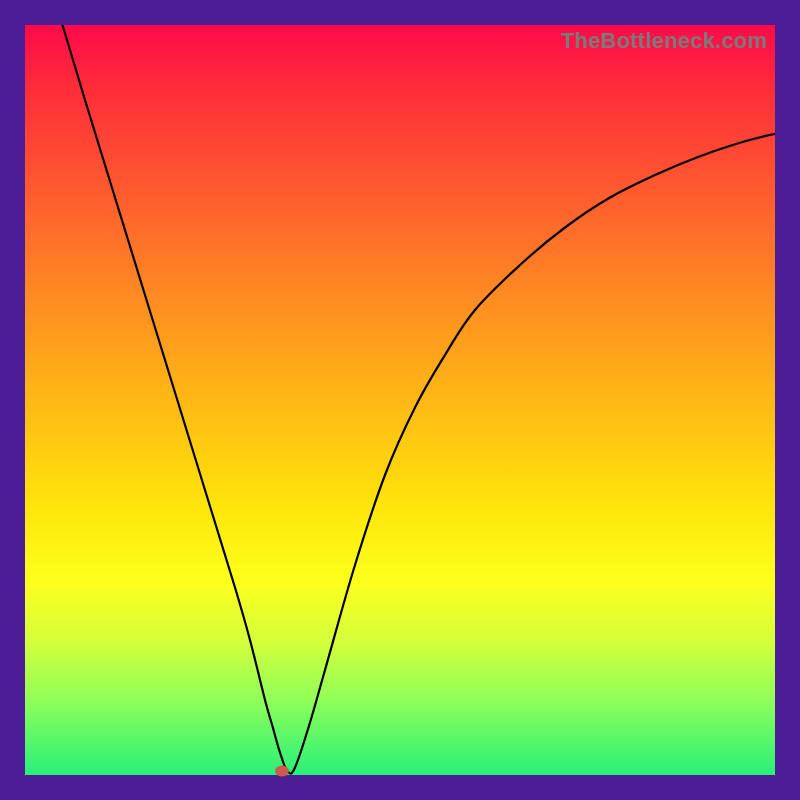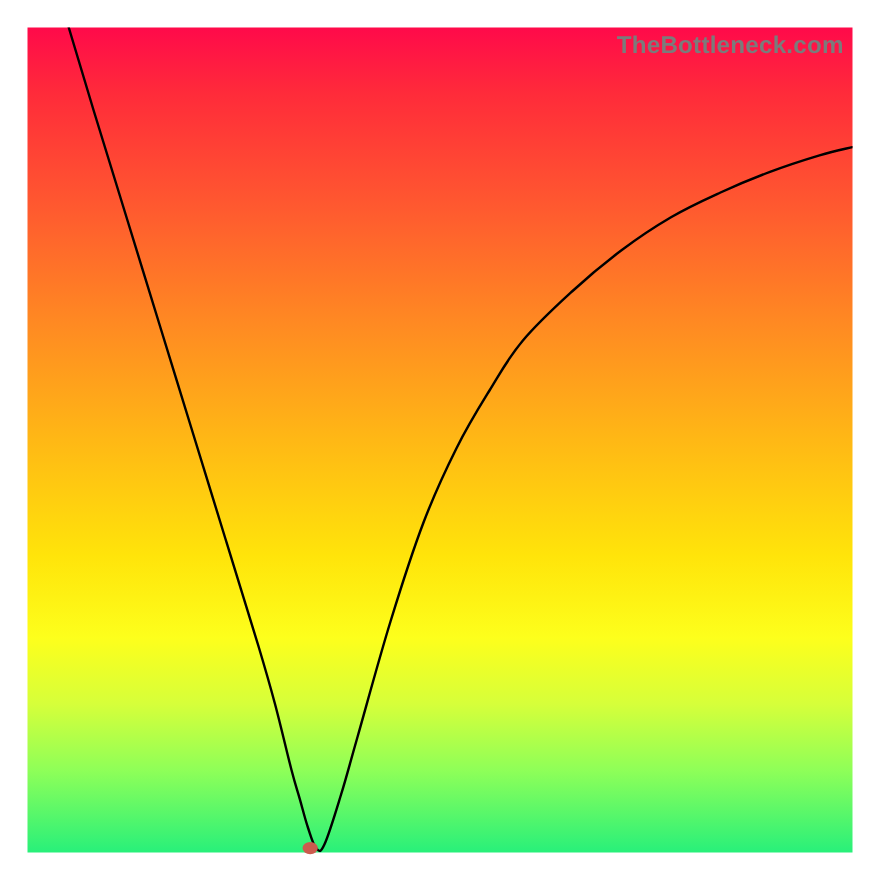--- a/index.html
+++ b/index.html
@@ -1,21 +1,21 @@
 <!DOCTYPE html>
 <html><head>
 <meta charset="utf-8">
 <style>
   * { margin: 0; padding: 0; box-sizing: border-box; }
   html, body { width: 800px; height: 800px; overflow: hidden; background: #000; }
   .frame {
     position: relative;
     width: 800px;
     height: 800px;
-    background: #ffffff;
+    background: #4c1d95;
   }
   .plot {
     position: absolute;
     left: 25px;
     top: 25px;
     width: 750px;
     height: 750px;
     background: linear-gradient(to bottom,
       #ff0a4a 0%,
       #ff2b3a 8%,

